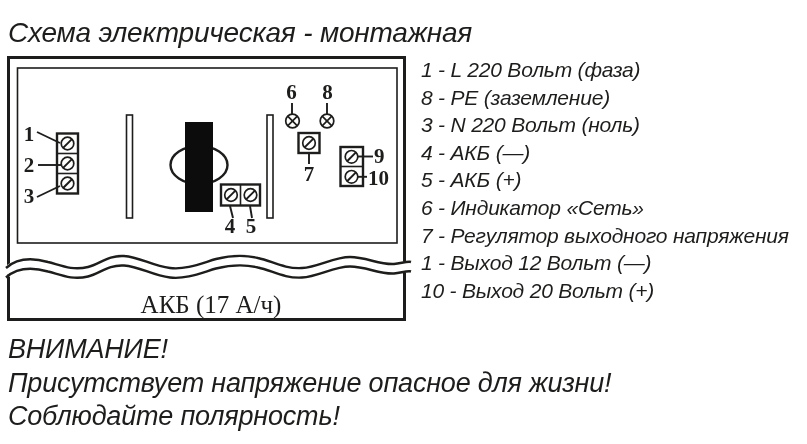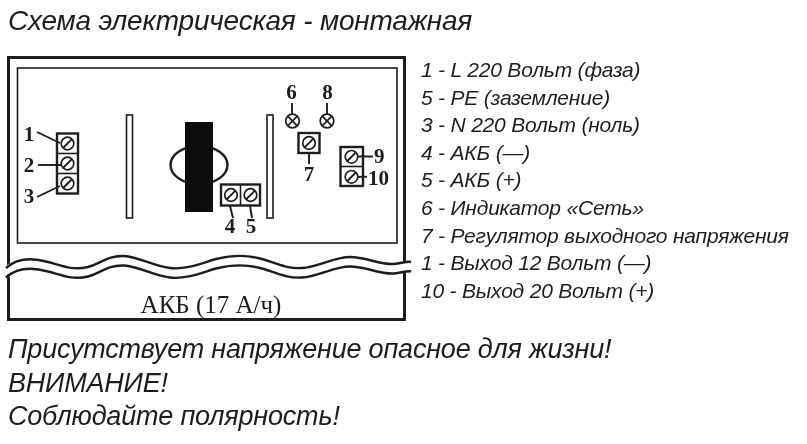--- a/index.html
+++ b/index.html
@@ -1,21 +1,21 @@
 <!DOCTYPE html>
 <html><head>
 <meta charset="utf-8">
 <style>
   html,body{margin:0;padding:0;background:#fff;}
   .page{
     position:relative;width:807px;height:444px;background:#fff;overflow:hidden;
     color:#1d1d1b;font-family:"Liberation Sans",sans-serif;
   }
   .title{
-    position:absolute;left:8px;top:4px;
+    position:absolute;left:8px;top:16px;
     font:italic 28px/34px "Liberation Sans",sans-serif;
     letter-spacing:-0.2px;white-space:nowrap;
   }
   .diagram-svg{position:absolute;left:0;top:0;}
   .legend{
     position:absolute;left:421px;top:56px;
     font:italic 21px/27.6px "Liberation Sans",sans-serif;
     letter-spacing:-0.2px;
   }
   .legend-item{white-space:nowrap;}
@@ -141,29 +141,29 @@
       <path d="M6,268 C16,259 30,257 48,262 C60,265 72,271 88,267 C100,264 108,255 124,256 C140,257 152,266 170,268 C186,270 202,263 216,259 C228,256 242,254 258,258 C272,261 284,269 302,268 C318,267 334,257 350,257 C366,257 380,265 394,264 C402,263 408,261 411,262" fill="none" stroke="#ffffff" stroke-width="11" transform="translate(0,4.8)"></path>
       <path d="M6,268 C16,259 30,257 48,262 C60,265 72,271 88,267 C100,264 108,255 124,256 C140,257 152,266 170,268 C186,270 202,263 216,259 C228,256 242,254 258,258 C272,261 284,269 302,268 C318,267 334,257 350,257 C366,257 380,265 394,264 C402,263 408,261 411,262" class="stroke" stroke-width="2.4"></path>
       <path d="M6,268 C16,259 30,257 48,262 C60,265 72,271 88,267 C100,264 108,255 124,256 C140,257 152,266 170,268 C186,270 202,263 216,259 C228,256 242,254 258,258 C272,261 284,269 302,268 C318,267 334,257 350,257 C366,257 380,265 394,264 C402,263 408,261 411,262" class="stroke" stroke-width="2.4" transform="translate(0,9.5)"></path>
     </g>
 
     <text class="battery-label" x="211" y="313" text-anchor="middle">АКБ (17 А/ч)</text>
   </svg>
 
   <div class="legend">
     <div class="legend-item">1 - L 220 Вольт (фаза)</div>
-    <div class="legend-item">5 - PE (заземление)</div>
+    <div class="legend-item">8 - PE (заземление)</div>
     <div class="legend-item">3 - N 220 Вольт (ноль)</div>
     <div class="legend-item">4 - АКБ (—)</div>
     <div class="legend-item">5 - АКБ (+)</div>
     <div class="legend-item">6 - Индикатор «Сеть»</div>
     <div class="legend-item">7 - Регулятор выходного напряжения</div>
     <div class="legend-item">1 - Выход 12 Вольт (—)</div>
     <div class="legend-item">10 - Выход 20 Вольт (+)</div>
   </div>
 
   <div class="warnings">
+    <div class="warn-line">ВНИМАНИЕ!</div>
     <div class="warn-line">Присутствует напряжение опасное для жизни!</div>
-    <div class="warn-line">ВНИМАНИЕ!</div>
     <div class="warn-line">Соблюдайте полярность!</div>
   </div>
 
 </div>
 
 </body></html>

